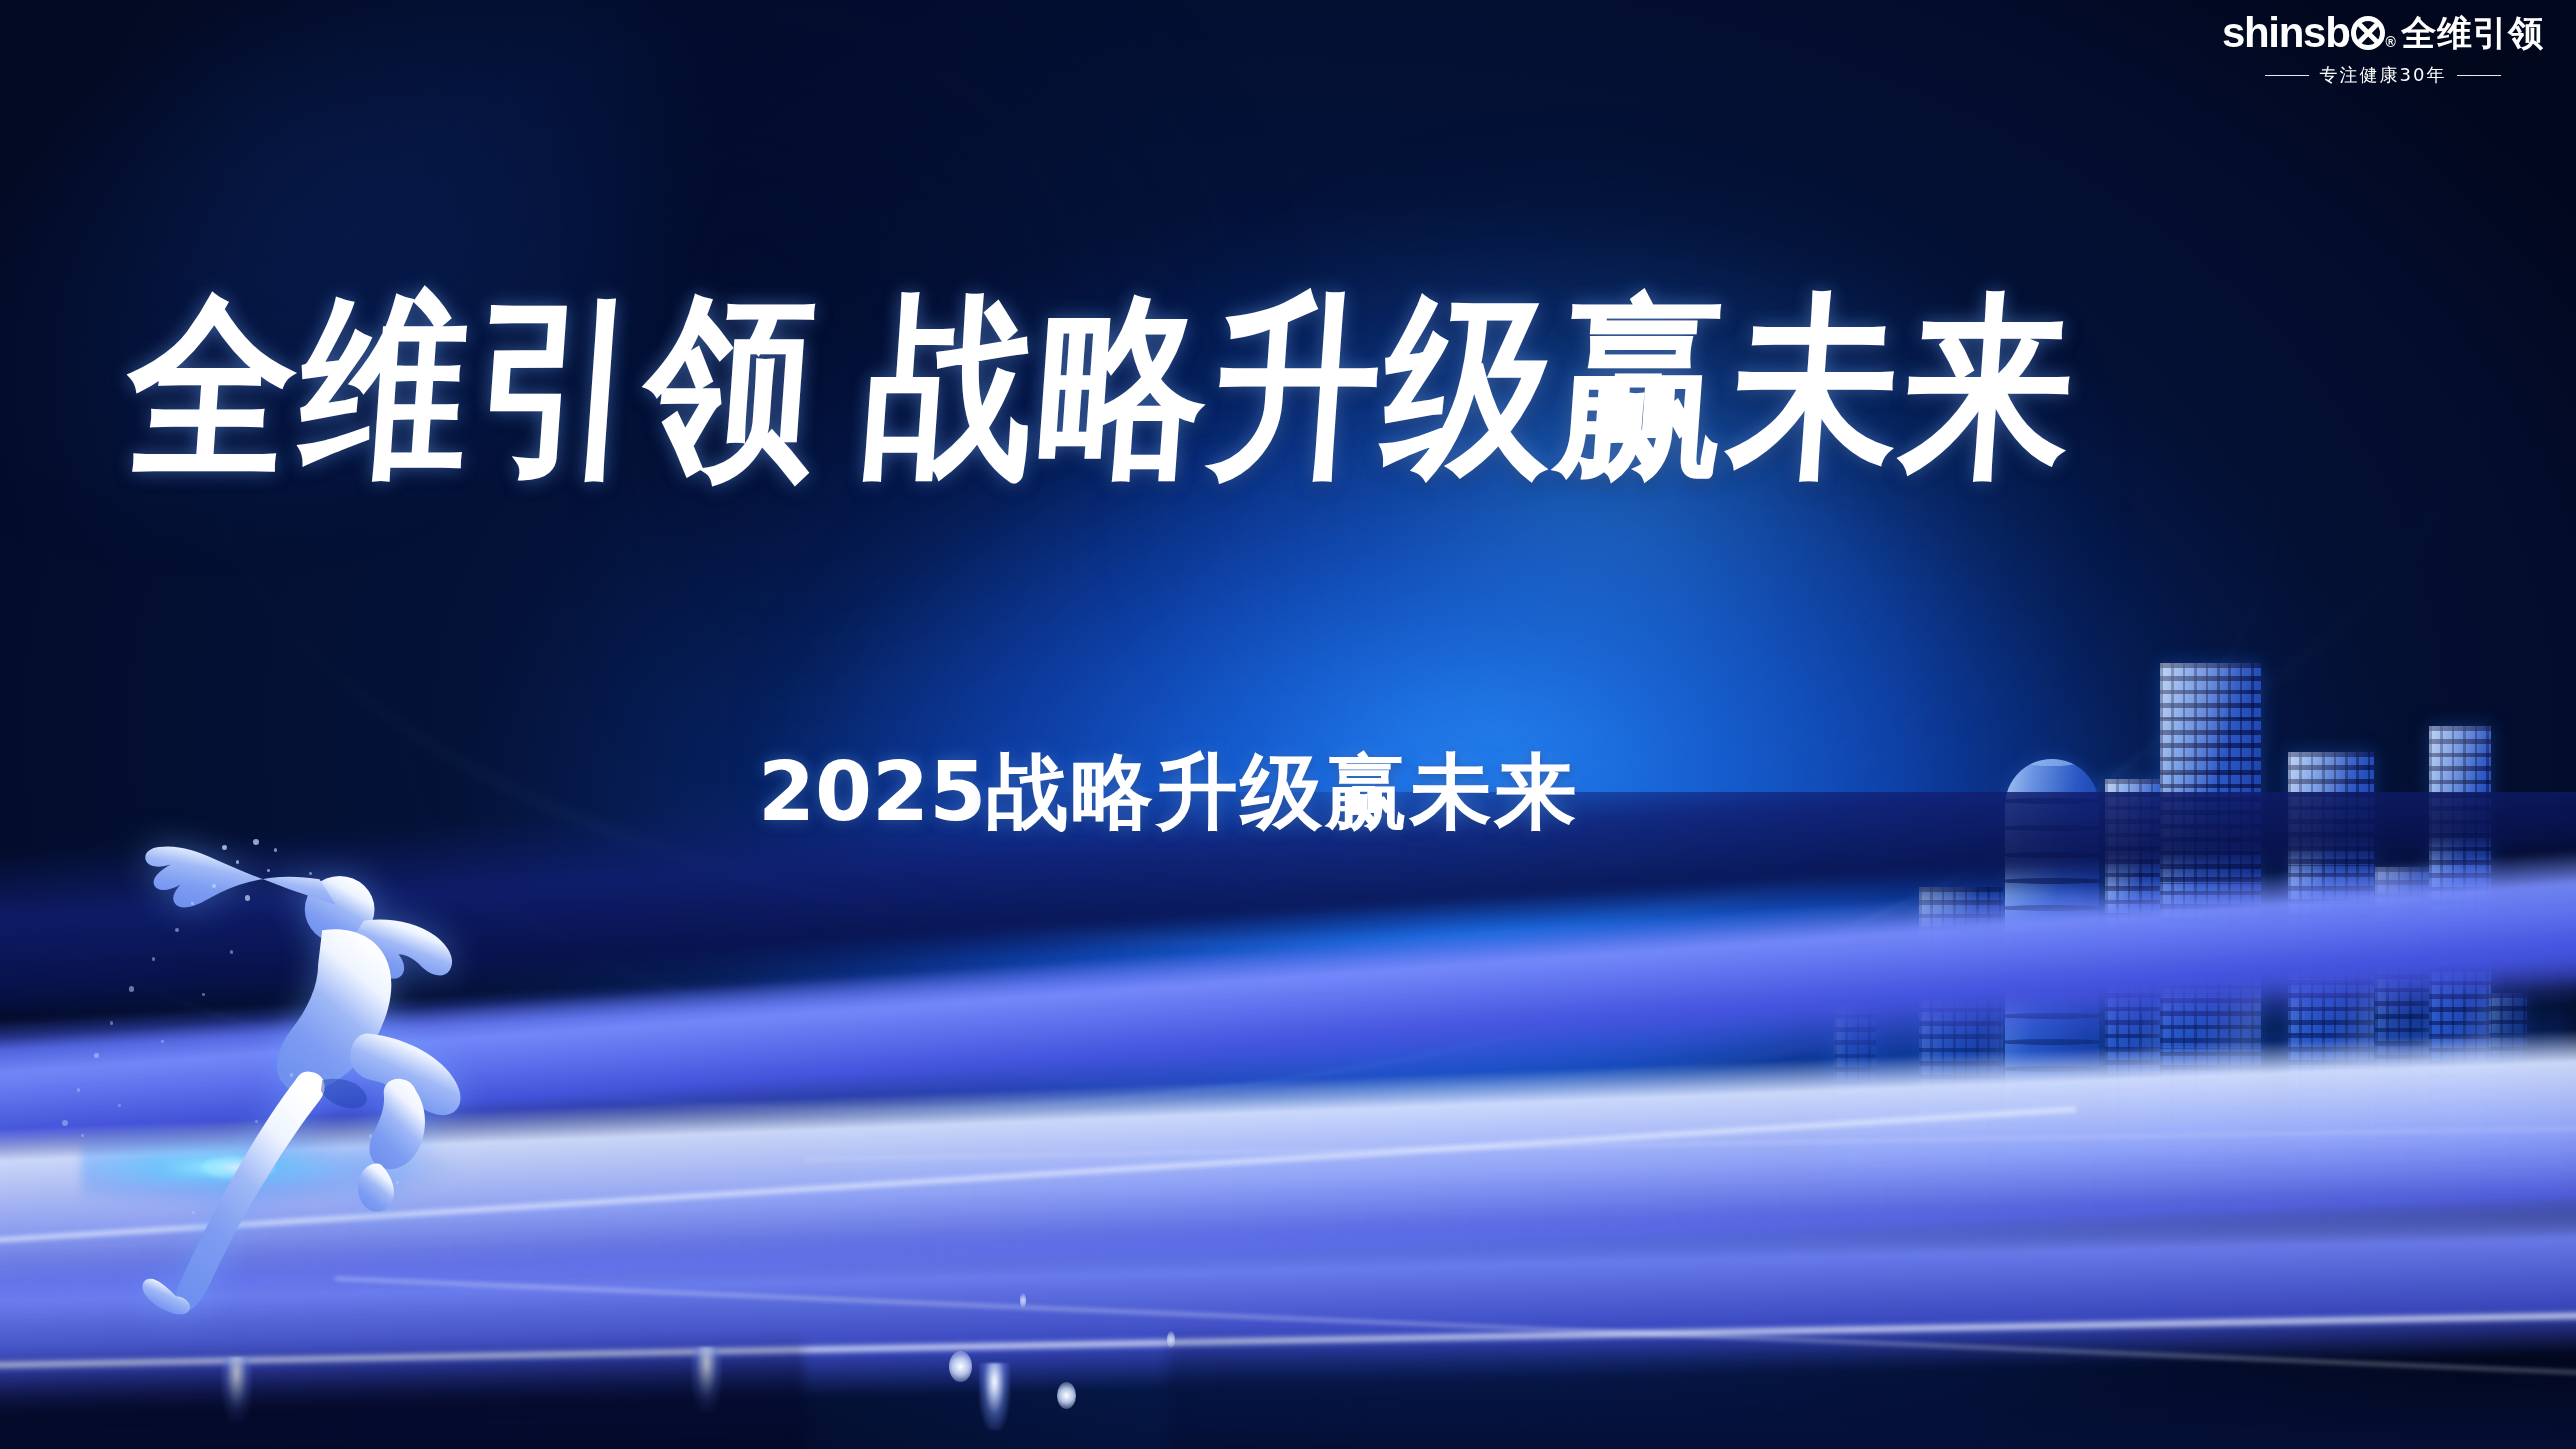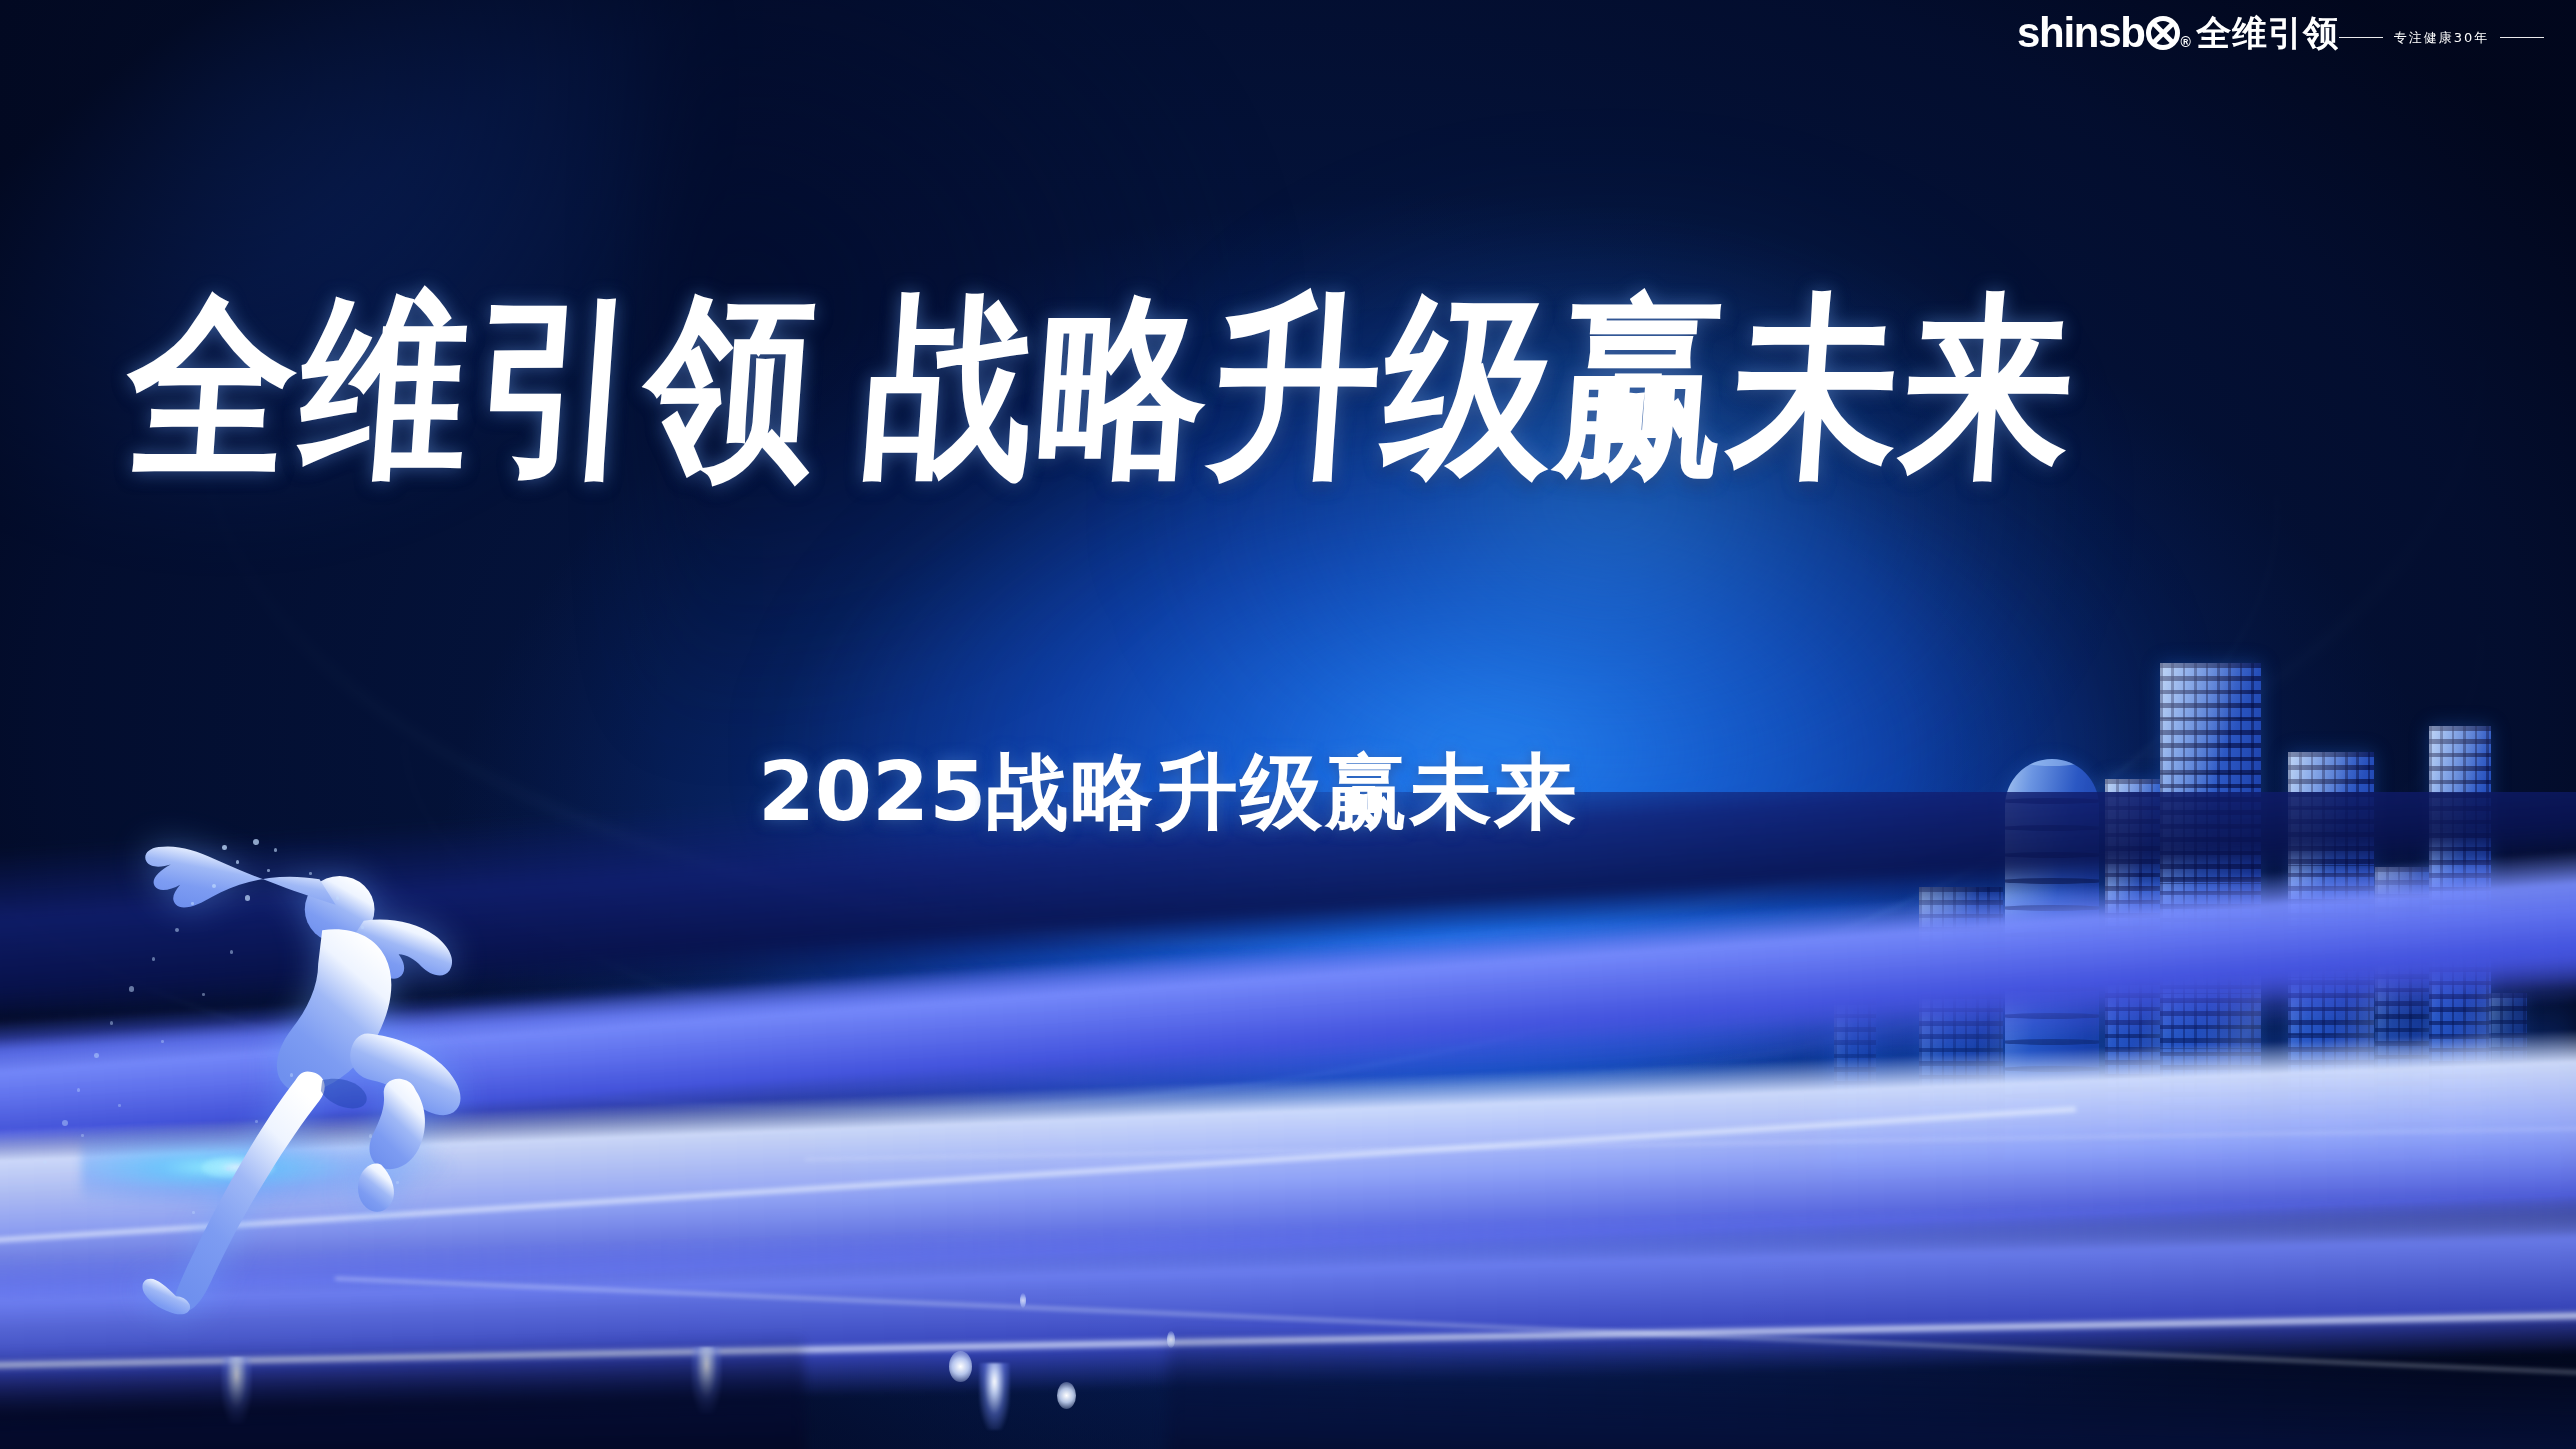--- a/index.html
+++ b/index.html
@@ -202,21 +202,21 @@
   .dark-wedge-r{
     position:absolute;right:-67px;bottom:-54px;width:1476px;height:161px;
     transform:rotate(1.2deg);
     background:linear-gradient(to bottom, rgba(5,16,58,0) 0%, rgba(5,16,58,.85) 62%, rgba(3,9,36,1) 100%);
     filter:blur(6.7px);
   }
 
   
   .logo{
     position:absolute;right:32px;top:12px;
-    display:flex;flex-direction:row;align-items:center;
+    display:flex;flex-direction:column;align-items:center;
     color:#fff;
   }
   .logo-row{display:flex;align-items:center;gap:6.7px;}
   .logo-mark{
     display:flex;align-items:baseline;
     font-size:42px;font-weight:700;letter-spacing:-1.3px;line-height:1;
     font-family:"Liberation Sans","DejaVu Sans",sans-serif;
   }
   .logo-mark .w{display:inline-block;}
   .logo-xo{
@@ -235,21 +235,21 @@
   .logo-reg{font-size:14px;font-weight:700;vertical-align:super;margin-left:0.7px;}
   .logo-cn{
     font-size:35px;font-weight:700;letter-spacing:0.7px;line-height:1;
     font-family:"DejaVu Sans","Liberation Sans",sans-serif;
   }
   .logo-tag{
     display:flex;align-items:center;gap:10.7px;margin-top:9.4px;
   }
   .logo-tag .ln{width:44px;height:1.3px;background:rgba(255,255,255,.92);}
   .logo-tag .tx{
-    font-size:13px;letter-spacing:2px;font-weight:400;color:#fff;
+    font-size:18px;letter-spacing:2px;font-weight:400;color:#fff;
     font-family:"DejaVu Sans","Liberation Sans",sans-serif;
   }
 
   
   .headline{
     position:absolute;left:121px;top:315px;width:2294px;
     display:flex;align-items:flex-end;justify-content:flex-start;
     color:#fff;
     white-space:nowrap;
   }

